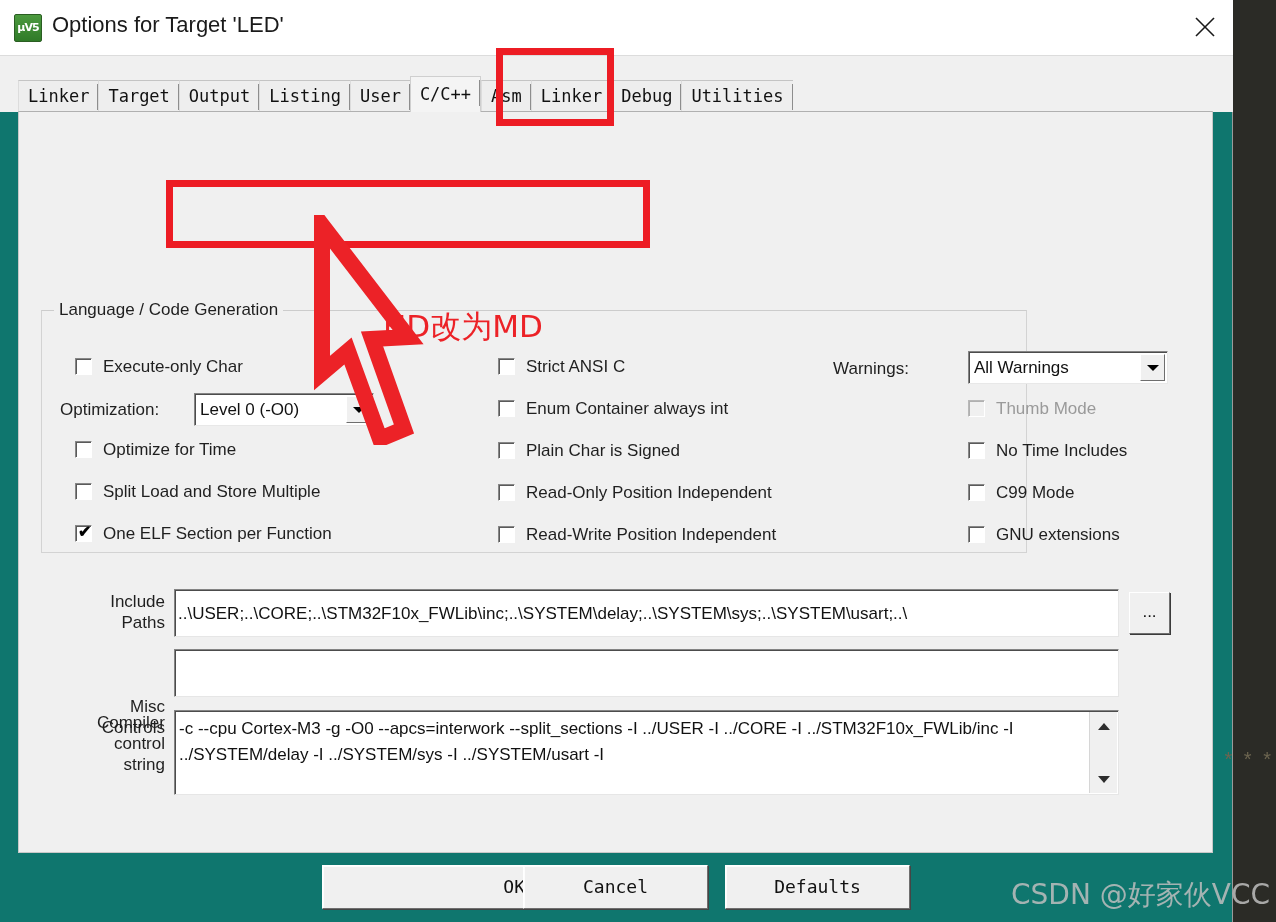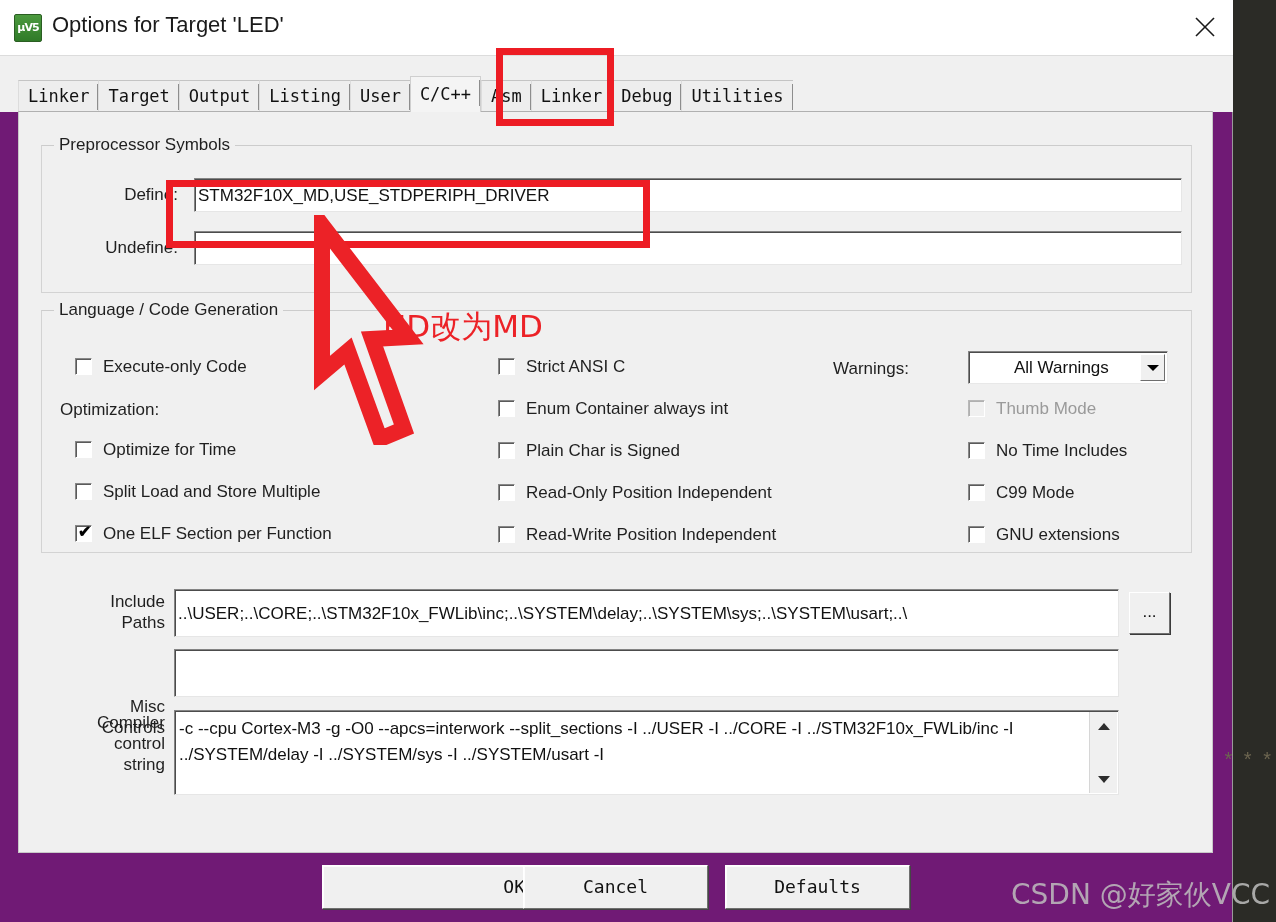--- a/index.html
+++ b/index.html
@@ -14,21 +14,21 @@
     position: relative;
     width: 1276px; height: 922px;
     background: #2b2b26;
   }
 
   
   .dialog {
     position: absolute;
     left: 0; top: 0;
     width: 1233px; height: 922px;
-    background: #701a75;
+    background: #0f766e;
     border-right: 1px solid #9a9a9a;
   }
 
   
   .titlebar {
     position: absolute; left: 0; top: 0;
     width: 1233px; height: 56px;
     background: #ffffff;
     border-bottom: 1px solid #dcdcdc;
   }
@@ -122,21 +122,21 @@
     position: absolute;
     top: -11px; left: 12px;
     padding: 0 5px;
     background: #f0f0f0;
     font-size: 17px;
     color: #1f1f1f;
     white-space: nowrap;
   }
 
   #grp-preproc { left: 22px; top: 33px; width: 1151px; height: 148px; }
-  #grp-lang    { left: 22px; top: 198px; width: 1151px; height: 243px; }
+  #grp-lang    { left: 22px; top: 198px; width: 986px; height: 243px; }
 
   
   .flabel {
     position: absolute;
     font-size: 17px;
     color: #1f1f1f;
     text-align: right;
     line-height: 21px;
     white-space: pre-line;
   }
@@ -352,39 +352,36 @@
         <div class="tab selected">C/C++</div>
         <div class="tab">Asm</div>
         <div class="tab">Linker</div>
         <div class="tab">Debug</div>
         <div class="tab">Utilities</div>
       </div>
     </div>
 
     <div class="panel">
 
-      <div class="group" id="grp-preproc">
-        <div class="legend">Preprocessor Symbols</div>
-
-        <div class="flabel" style="left:26px; top:38px; width:110px;">Define:</div>
-        <div class="txt" style="left:152px; top:32px; width:988px; height:34px;">STM32F10X_MD,USE_STDPERIPH_DRIVER</div>
-
-        <div class="flabel" style="left:26px; top:91px; width:110px;">Undefine:</div>
-        <div class="txt" style="left:152px; top:85px; width:988px; height:34px;"></div>
-      </div>
 
       <div class="group" id="grp-lang">
         <div class="legend">Language / Code Generation</div>
 
         <div class="cb" style="left:33px; top:46px;">
           <span class="box"></span>
-          <span class="lbl">Execute-only Code</span>
+          <span class="lbl">Execute-only Char</span>
         </div>
 
         <div class="flabel" style="left:18px; top:88px; width:125px; text-align:left;">Optimization:</div>
+        <div class="combo" style="left:152px; top:82px; width:180px; height:33px;">
+          <span class="val">Level 0 (-O0)</span>
+          <span class="arrow">
+              <i></i>
+            </span>
+        </div>
 
         <div class="cb" style="left:33px; top:129px;">
           <span class="box"></span>
           <span class="lbl">Optimize for Time</span>
         </div>
         <div class="cb" style="left:33px; top:171px;">
           <span class="box"></span>
           <span class="lbl">Split Load and Store Multiple</span>
         </div>
         <div class="cb" style="left:33px; top:213px;">
@@ -409,21 +406,21 @@
         <div class="cb" style="left:456px; top:172px;">
           <span class="box"></span>
           <span class="lbl">Read-Only Position Independent</span>
         </div>
         <div class="cb" style="left:456px; top:214px;">
           <span class="box"></span>
           <span class="lbl">Read-Write Position Independent</span>
         </div>
 
         <div class="flabel" style="left:757px; top:47px; width:110px;">Warnings:</div>
-        <div class="combo" style="left:926px; top:40px; width:200px; height:33px;padding-left:40px;">
+        <div class="combo" style="left:926px; top:40px; width:200px; height:33px;">
           <span class="val">All Warnings</span>
           <span class="arrow">
               <i></i>
             </span>
         </div>
 
         <div class="cb disabled" style="left:926px; top:88px;">
           <span class="box"></span>
           <span class="lbl">Thumb Mode</span>
         </div>

